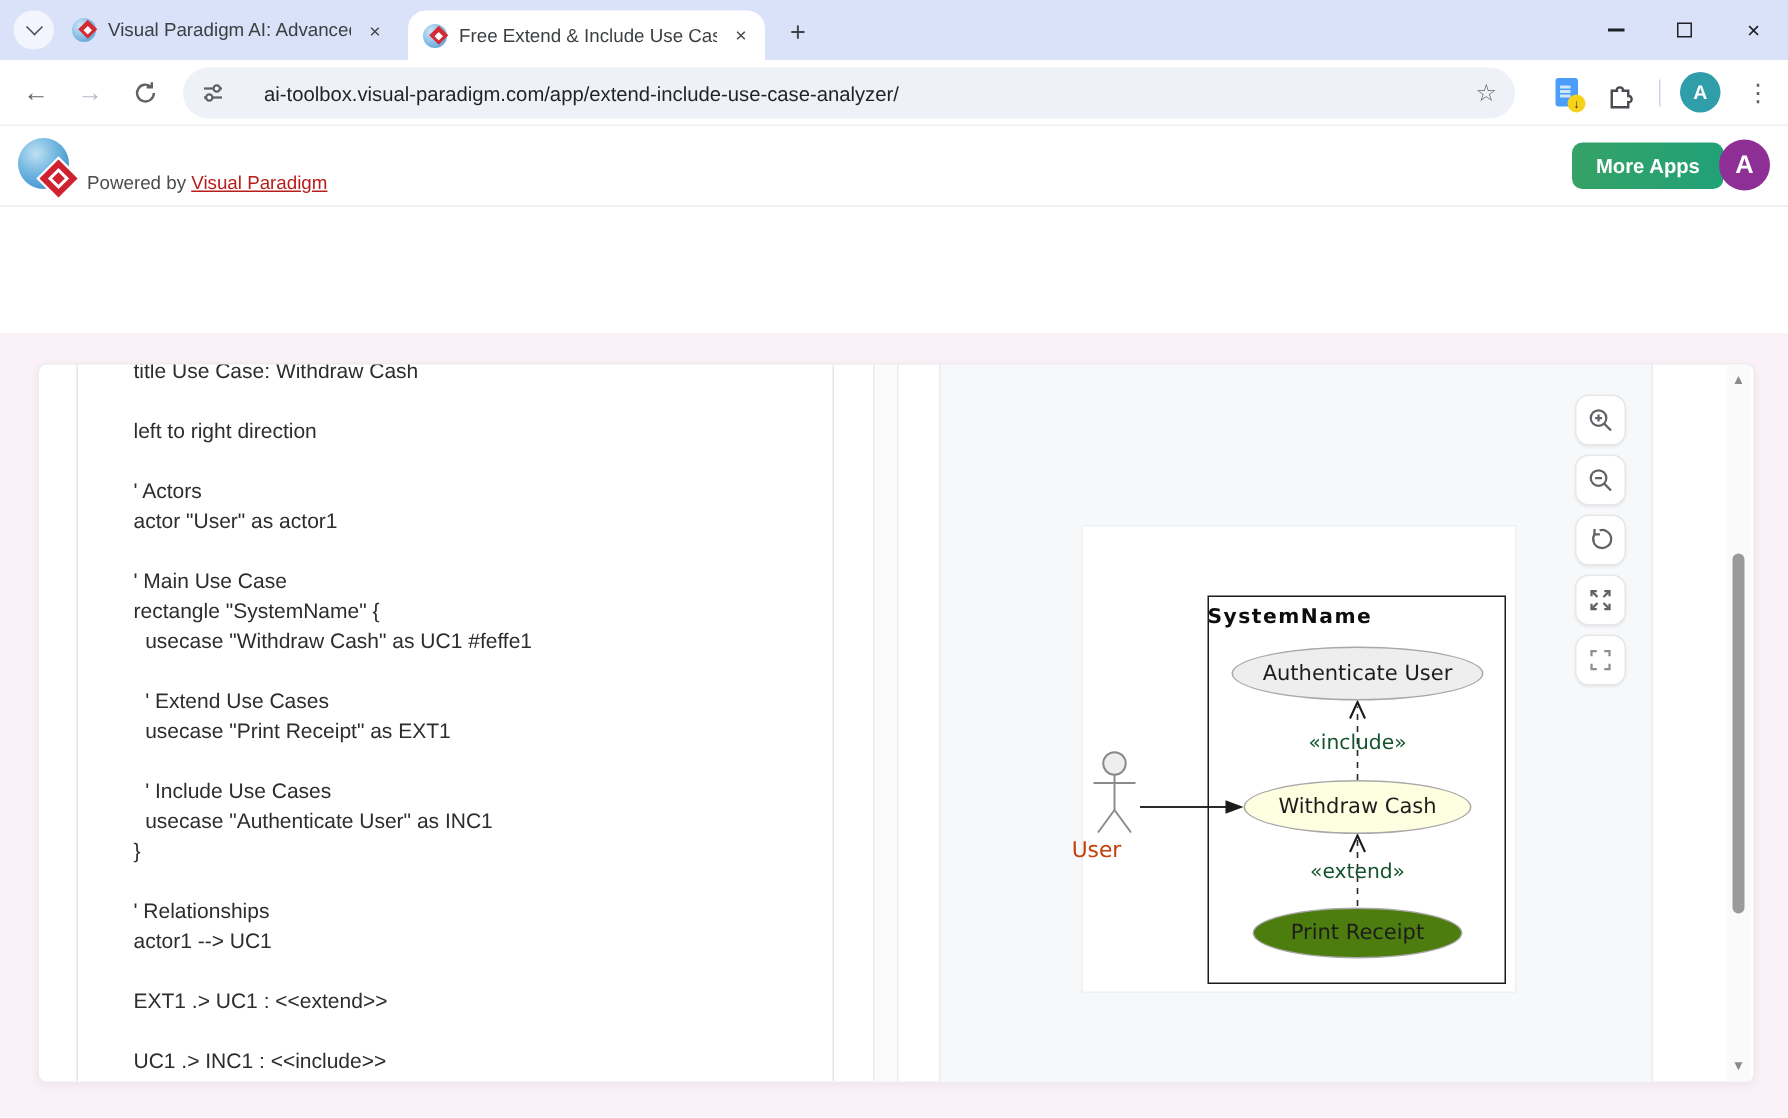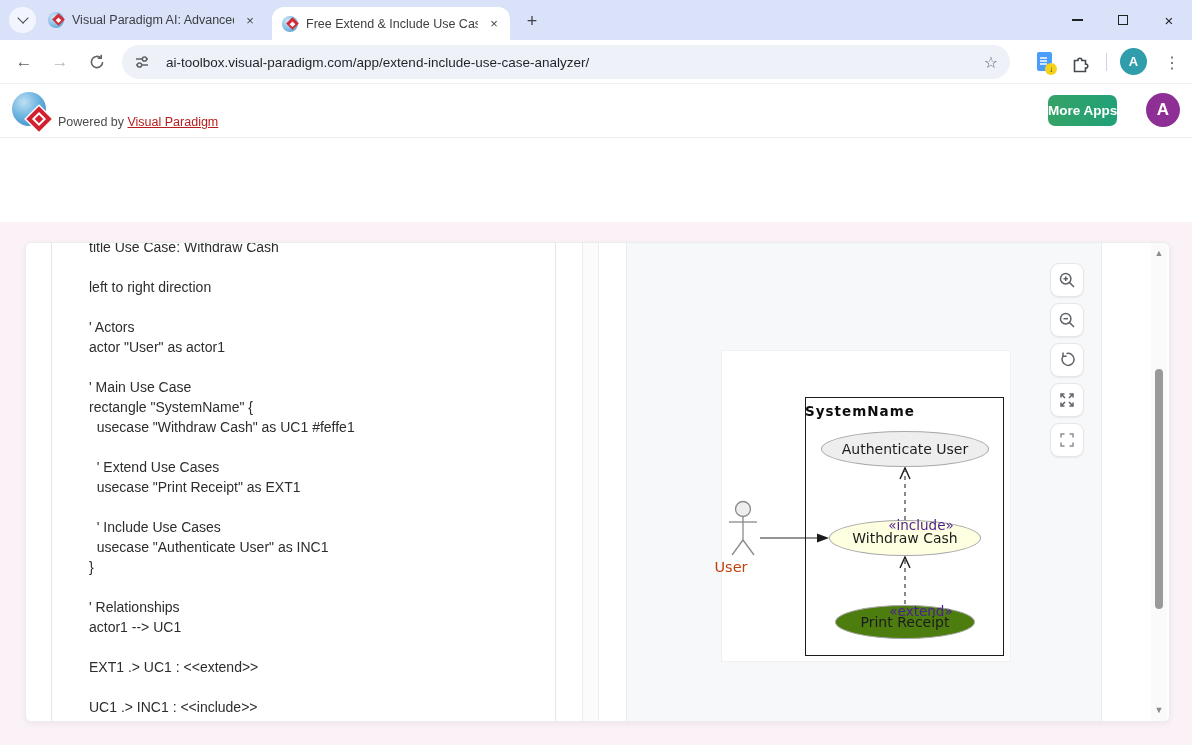--- a/index.html
+++ b/index.html
@@ -23,41 +23,41 @@
   .win-controls { position:absolute; right:0; top:0; height:40px; display:flex; }
   .win-btn { width:46px; height:40px; display:flex; align-items:center; justify-content:center; cursor:pointer; color:#202124; }
   .icon-min { width:11px; height:1.5px; background:#202124; }
   .icon-max { width:10px; height:10px; border:1.3px solid #202124; }
   .icon-close { font-size:15px; }
 
   
   .toolbar { position:absolute; left:0; top:40px; width:100%; height:44px; background:#fff; border-bottom:1px solid #eef0f4; }
   .nav-btn { position:absolute; top:8px; width:28px; height:28px; display:flex; align-items:center; justify-content:center; font-size:17px; color:#5f6368; cursor:pointer; }
   .nav-back { left:10px; } .nav-fwd { left:46px; color:#b6bcc6; } .nav-reload { left:83px; }
-  .omnibox { position:absolute; left:122px; top:5px; width:888px; height:34px; border-radius:17px; background:#eef1f8; display:flex; align-items:center; padding:0 12px; gap:16px; }
+  .omnibox { position:absolute; left:122px; top:5px; width:888px; height:34px; border-radius:17px; background:#eef1f8; display:flex; align-items:center; padding:0 12px; gap:26px; }
   .omnibox .url { flex:1; font-size:13.5px; color:#1f2328; }
   .star { font-size:16px; color:#5f6368; cursor:pointer; }
   .gdoc { position:absolute; left:1037px; top:12px; width:15px; height:19px; background:#4a9df8; border-radius:2px; cursor:pointer; }
   .gdoc::before { content:""; position:absolute; left:3px; top:5px; width:7px; height:1.6px; background:#cfe4fd; box-shadow:0 3px 0 #cfe4fd, 0 6px 0 #cfe4fd; }
   .gdoc .badge { position:absolute; right:-5px; bottom:-4px; width:12px; height:12px; border-radius:50%; background:#f7d21a; color:#202124; font-size:8px; font-weight:bold; display:flex; align-items:center; justify-content:center; }
   .puzzle { position:absolute; left:1070px; top:11px; width:22px; height:22px; cursor:pointer; }
   .tb-divider { position:absolute; left:1106px; top:13px; width:1px; height:18px; background:#ccd5e8; }
   .profile-avatar { position:absolute; left:1120px; top:8px; width:27px; height:27px; border-radius:50%; background:#2f9daa; color:#fff; font-size:13px; font-weight:bold; display:flex; align-items:center; justify-content:center; cursor:pointer; }
   .kebab { position:absolute; left:1161px; top:11px; width:22px; height:22px; display:flex; align-items:center; justify-content:center; font-size:16px; color:#5f6368; cursor:pointer; }
 
   
   .app-header { position:absolute; left:0; top:84px; width:100%; height:54px; background:#fff; border-bottom:1px solid #ececec; }
   .vp-logo { position:absolute; left:12px; top:8px; width:38px; height:38px; }
   .vp-globe { position:absolute; left:0; top:0; width:34px; height:34px; border-radius:50%; background:radial-gradient(circle at 35% 30%, #bfe0f2 0%, #6cb4e0 45%, #2e7fbd 100%); }
   .vp-diamond { position:absolute; right:2px; bottom:2px; width:18px; height:18px; background:#cf2130; transform:rotate(45deg); box-shadow:0 0 0 1.5px #fff; }
   .vp-diamond::after { content:""; position:absolute; inset:4px; border:2.5px solid #fff; background:#cf2130; }
   .app-title { position:absolute; left:58px; top:9px; font-size:16px; font-weight:bold; color:#2e3033; }
   .powered { position:absolute; left:58px; top:31px; font-size:12.5px; color:#4c4c4c; }
   .powered a { color:#b91c1c; text-decoration:underline; cursor:pointer; }
-  .more-apps { position:absolute; left:1048px; top:11px; height:31px; padding:0 0; border:none; border-radius:7px; background:linear-gradient(90deg,#35a266,#21a178); color:#fff; font-size:13.5px; font-weight:bold; font-family:inherit; cursor:pointer; }
+  .more-apps { position:absolute; left:1048px; top:11px; height:31px; padding:0 16px; border:none; border-radius:7px; background:linear-gradient(90deg,#35a266,#21a178); color:#fff; font-size:13.5px; font-weight:bold; font-family:inherit; cursor:pointer; }
   .app-avatar { position:absolute; left:1146px; top:9px; width:34px; height:34px; border-radius:50%; background:#8e2f96; color:#fff; font-size:17px; font-weight:bold; display:flex; align-items:center; justify-content:center; cursor:pointer; }
 
   
   .stepper { position:absolute; left:0; top:138px; width:100%; height:84px; background:#fff; }
   .step-line { position:absolute; top:163px; height:2px; background:#4272f5; }
   .line-1 { left:229px; width:352px; } .line-2 { left:609px; width:354px; }
   .step-circle { position:absolute; top:151px; width:26px; height:26px; border-radius:50%; background:#4272f5; color:#fff; display:flex; align-items:center; justify-content:center; font-size:13px; font-weight:bold; cursor:pointer; }
   .sc-1 { left:202px; } .sc-2 { left:582px; } .sc-3 { left:964px; font-size:12.5px; }
   .step-label { position:absolute; top:188px; transform:translateX(-50%); font-size:13.5px; color:#6d7580; white-space:nowrap; }
   .sl-1 { left:215px; } .sl-2 { left:595px; } .sl-3 { left:977px; }
@@ -74,21 +74,21 @@
   .canvas { position:absolute; left:95px; top:108px; width:288px; height:310px; background:#fff; box-shadow:0 0 0 1px rgba(0,0,0,.03); }
   .dg-font { font-family:"DejaVu Sans",sans-serif; }
   .dg-title { position:absolute; left:0; top:9px; width:100%; text-align:center; font-size:13.5px; font-weight:bold; letter-spacing:1px; color:#0d0d0d; }
   .system-rect { position:absolute; left:83px; top:46px; width:199px; height:259px; border:1.4px solid #1b1b1b; }
   .system-label { position:absolute; left:83px; top:52px; width:199px; text-align:left; font-size:13.5px; font-weight:bold; letter-spacing:1px; color:#0d0d0d; }
   .dg-svg { position:absolute; left:0; top:0; }
   .uc { position:absolute; border:1px solid #a8a8a8; border-radius:50%; display:flex; align-items:center; justify-content:center; font-size:14px; color:#1c1c1c; white-space:nowrap; }
   .uc-auth { left:99px; top:80px; width:168px; height:36px; }
   .uc-withdraw { left:107px; top:169px; width:152px; height:36px; }
   .uc-print { left:113px; top:254px; width:140px; height:34px; }
-  .edge-label { position:absolute; left:199px; transform:translateX(-50%); font-size:13.5px; color:#4c1d95;margin-top:30px; }
+  .edge-label { position:absolute; left:183px; transform:translateX(-50%); font-size:13.5px; color:#14532d; }
   .el-include { top:136px; } .el-extend { top:222px; }
   .actor-label { position:absolute; left:9px; top:208px; transform:translateX(-50%); font-size:14.5px; color:#c2410c; }
 
   
   .zoom-tools { position:absolute; left:423px; top:20px; width:34px; }
   .ztool { width:34px; height:34px; margin-bottom:6px; background:#fff; border:1px solid #e7e7ea; border-radius:9px; box-shadow:0 1px 2px rgba(0,0,0,.07); display:flex; align-items:center; justify-content:center; cursor:pointer; }
 
   
   .card-scrollbar { position:absolute; left:1125px; top:0; width:16px; height:100%; background:#fafafa; }
   .sb-arrow { position:absolute; left:0; width:16px; text-align:center; font-size:9px; color:#8a8a8a; cursor:pointer; }

